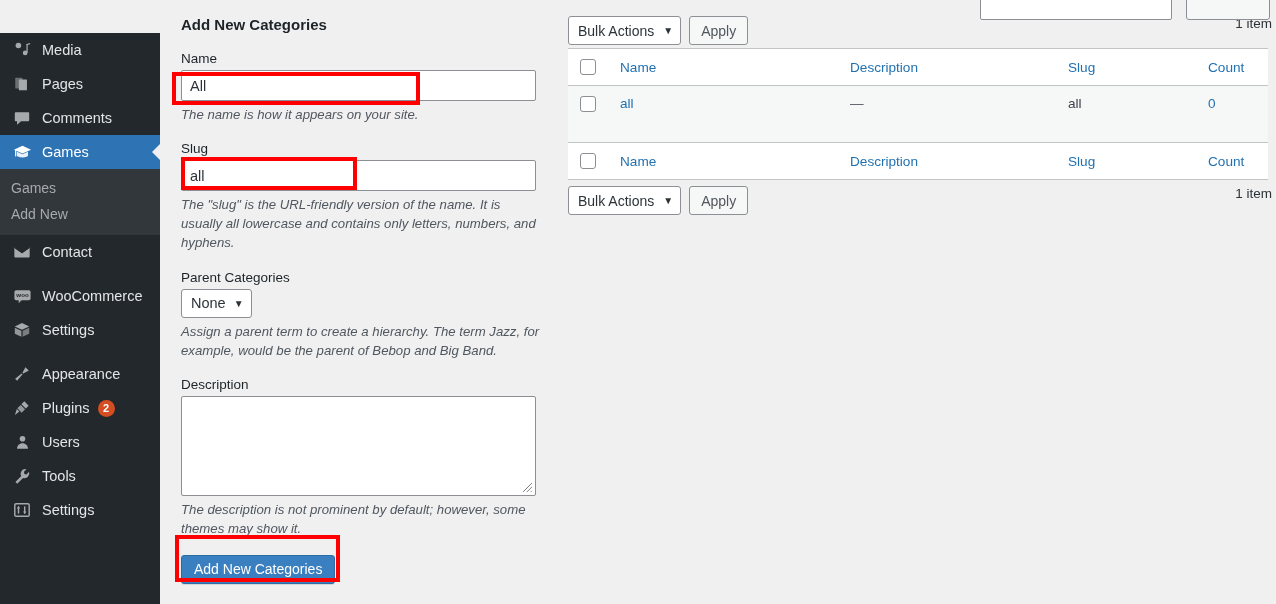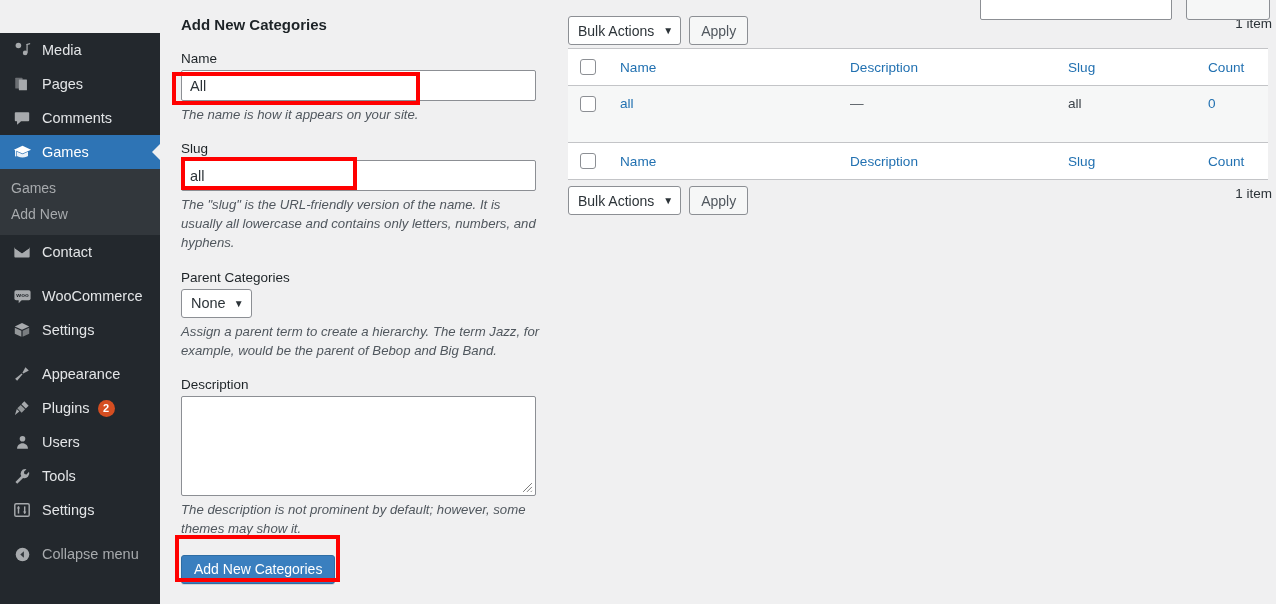--- a/index.html
+++ b/index.html
@@ -403,29 +403,20 @@
           <path d="M4.3 8.4 L6.1 5.6 L7.9 8.4 Z"></path>
           <rect x="12.2" y="6" width="1.6" height="8"></rect>
           <path d="M11.2 11.6 L13 14.4 L14.8 11.6 Z"></path>
         </svg>
       </span>
       <span>Settings</span>
     </div>
 
     <div class="menu-sep"></div>
 
-    <div class="menu-item collapse-item">
-      <span class="mi-icon">
-        <svg width="17" height="17" viewBox="0 0 20 20">
-          <circle cx="10" cy="10" r="8" fill="#a7aaad"></circle>
-          <path d="M11.6 6.2 L7.4 10 L11.6 13.8 Z" fill="#32373c"></path>
-        </svg>
-      </span>
-      <span>Collapse menu</span>
-    </div>
   </div>
 
   <div id="main">
 
     <div id="form-col">
       <h2 class="form-heading">Add New Categories</h2>
 
       <div class="field-group">
         <label class="field-label">Name</label>
         <input class="txt-input" type="text" value="All" style="">

